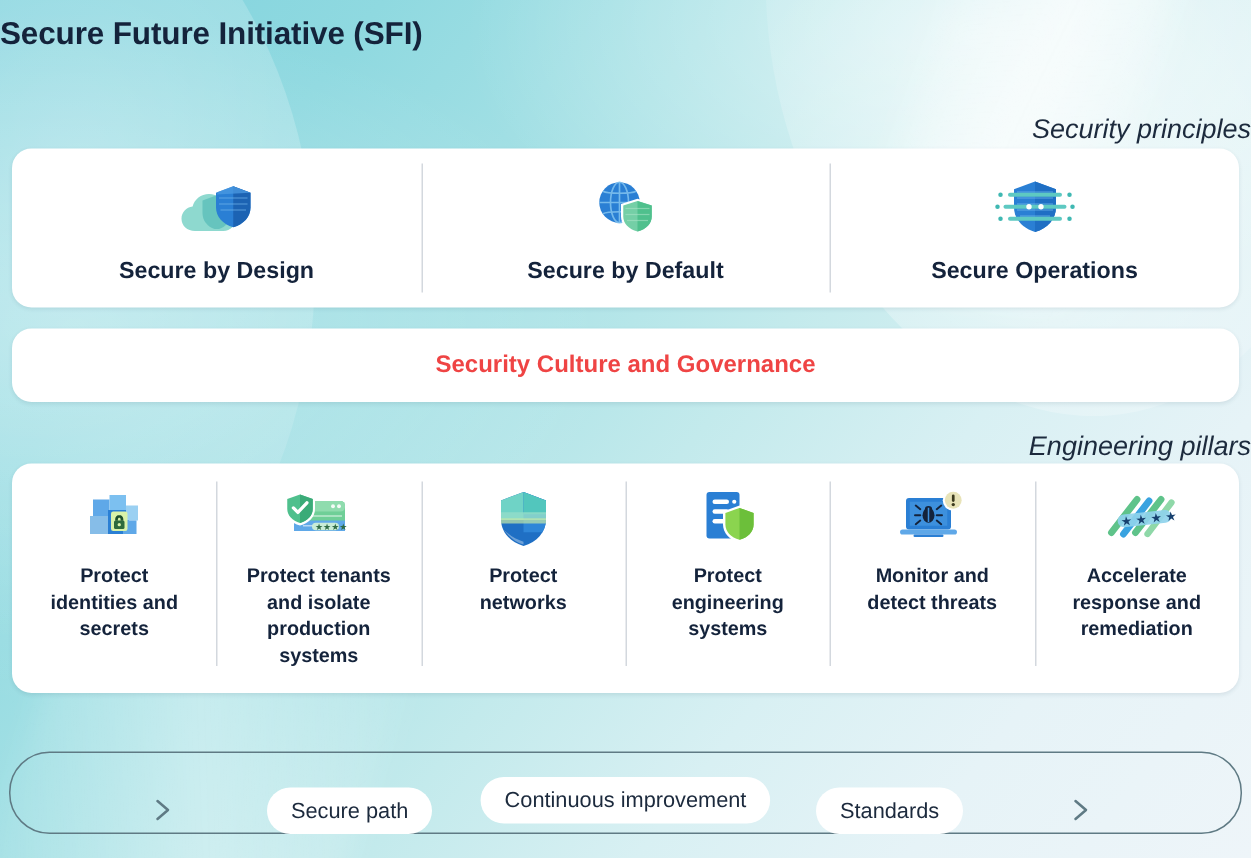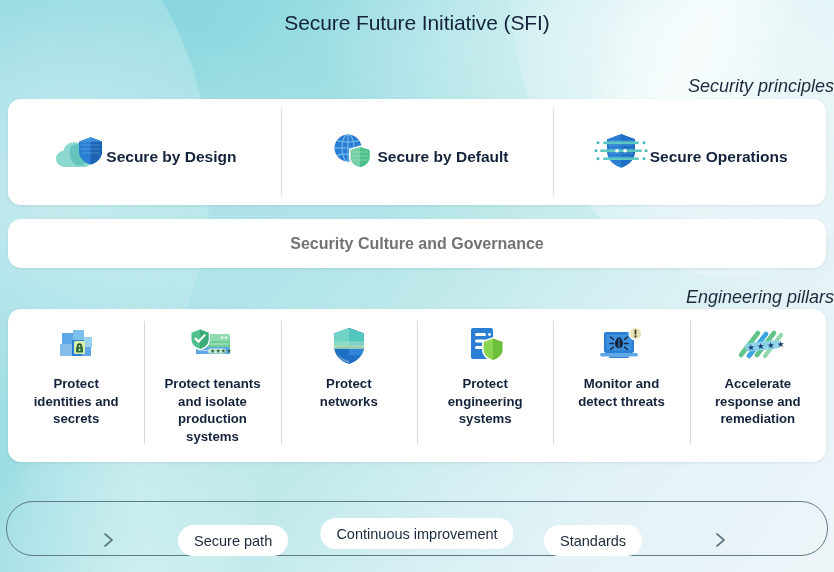--- a/index.html
+++ b/index.html
@@ -57,23 +57,22 @@
     filter: blur(8px);
     pointer-events: none;
   }
 
   .content { position: relative; z-index: 2; }
 
   
   #main-title {
     position: absolute;
     top: 11px; left: 0; width: 834px;
-    text-align: center;
     font-size: 21px;
-    font-weight: normal;
+    font-weight: bold;
     color: #14233b;
     letter-spacing: -0.1px;
   }
 
   
   .section-label {
     position: absolute;
     width: 834px; left: 0;
     text-align: right;
     font-size: 18px;
@@ -93,21 +92,21 @@
 
   #principles-card {
     left: 8px; top: 99px;
     width: 818px; height: 106px;
     display: flex;
     align-items: stretch;
   }
   .principle {
     flex: 1 1 0;
     display: flex;
-    flex-direction: row;
+    flex-direction: column;
     align-items: center;
     justify-content: center;
     position: relative;
     text-align: right;
   }
   .principle + .principle::before {
     content: "";
     position: absolute;
     left: 0; top: 10px; bottom: 10px;
     width: 1px;
@@ -124,21 +123,21 @@
   #governance-card {
     left: 8px; top: 219px;
     width: 818px; height: 49px;
     display: flex;
     align-items: center;
     justify-content: center;
   }
   #governance-label {
     font-size: 16px;
     font-weight: bold;
-    color: #737373;
+    color: #ef4444;
   }
 
   #pillars-card {
     left: 8px; top: 309px;
     width: 818px; height: 153px;
     display: flex;
     align-items: stretch;
     padding: 0;
   }
   .pillar {

